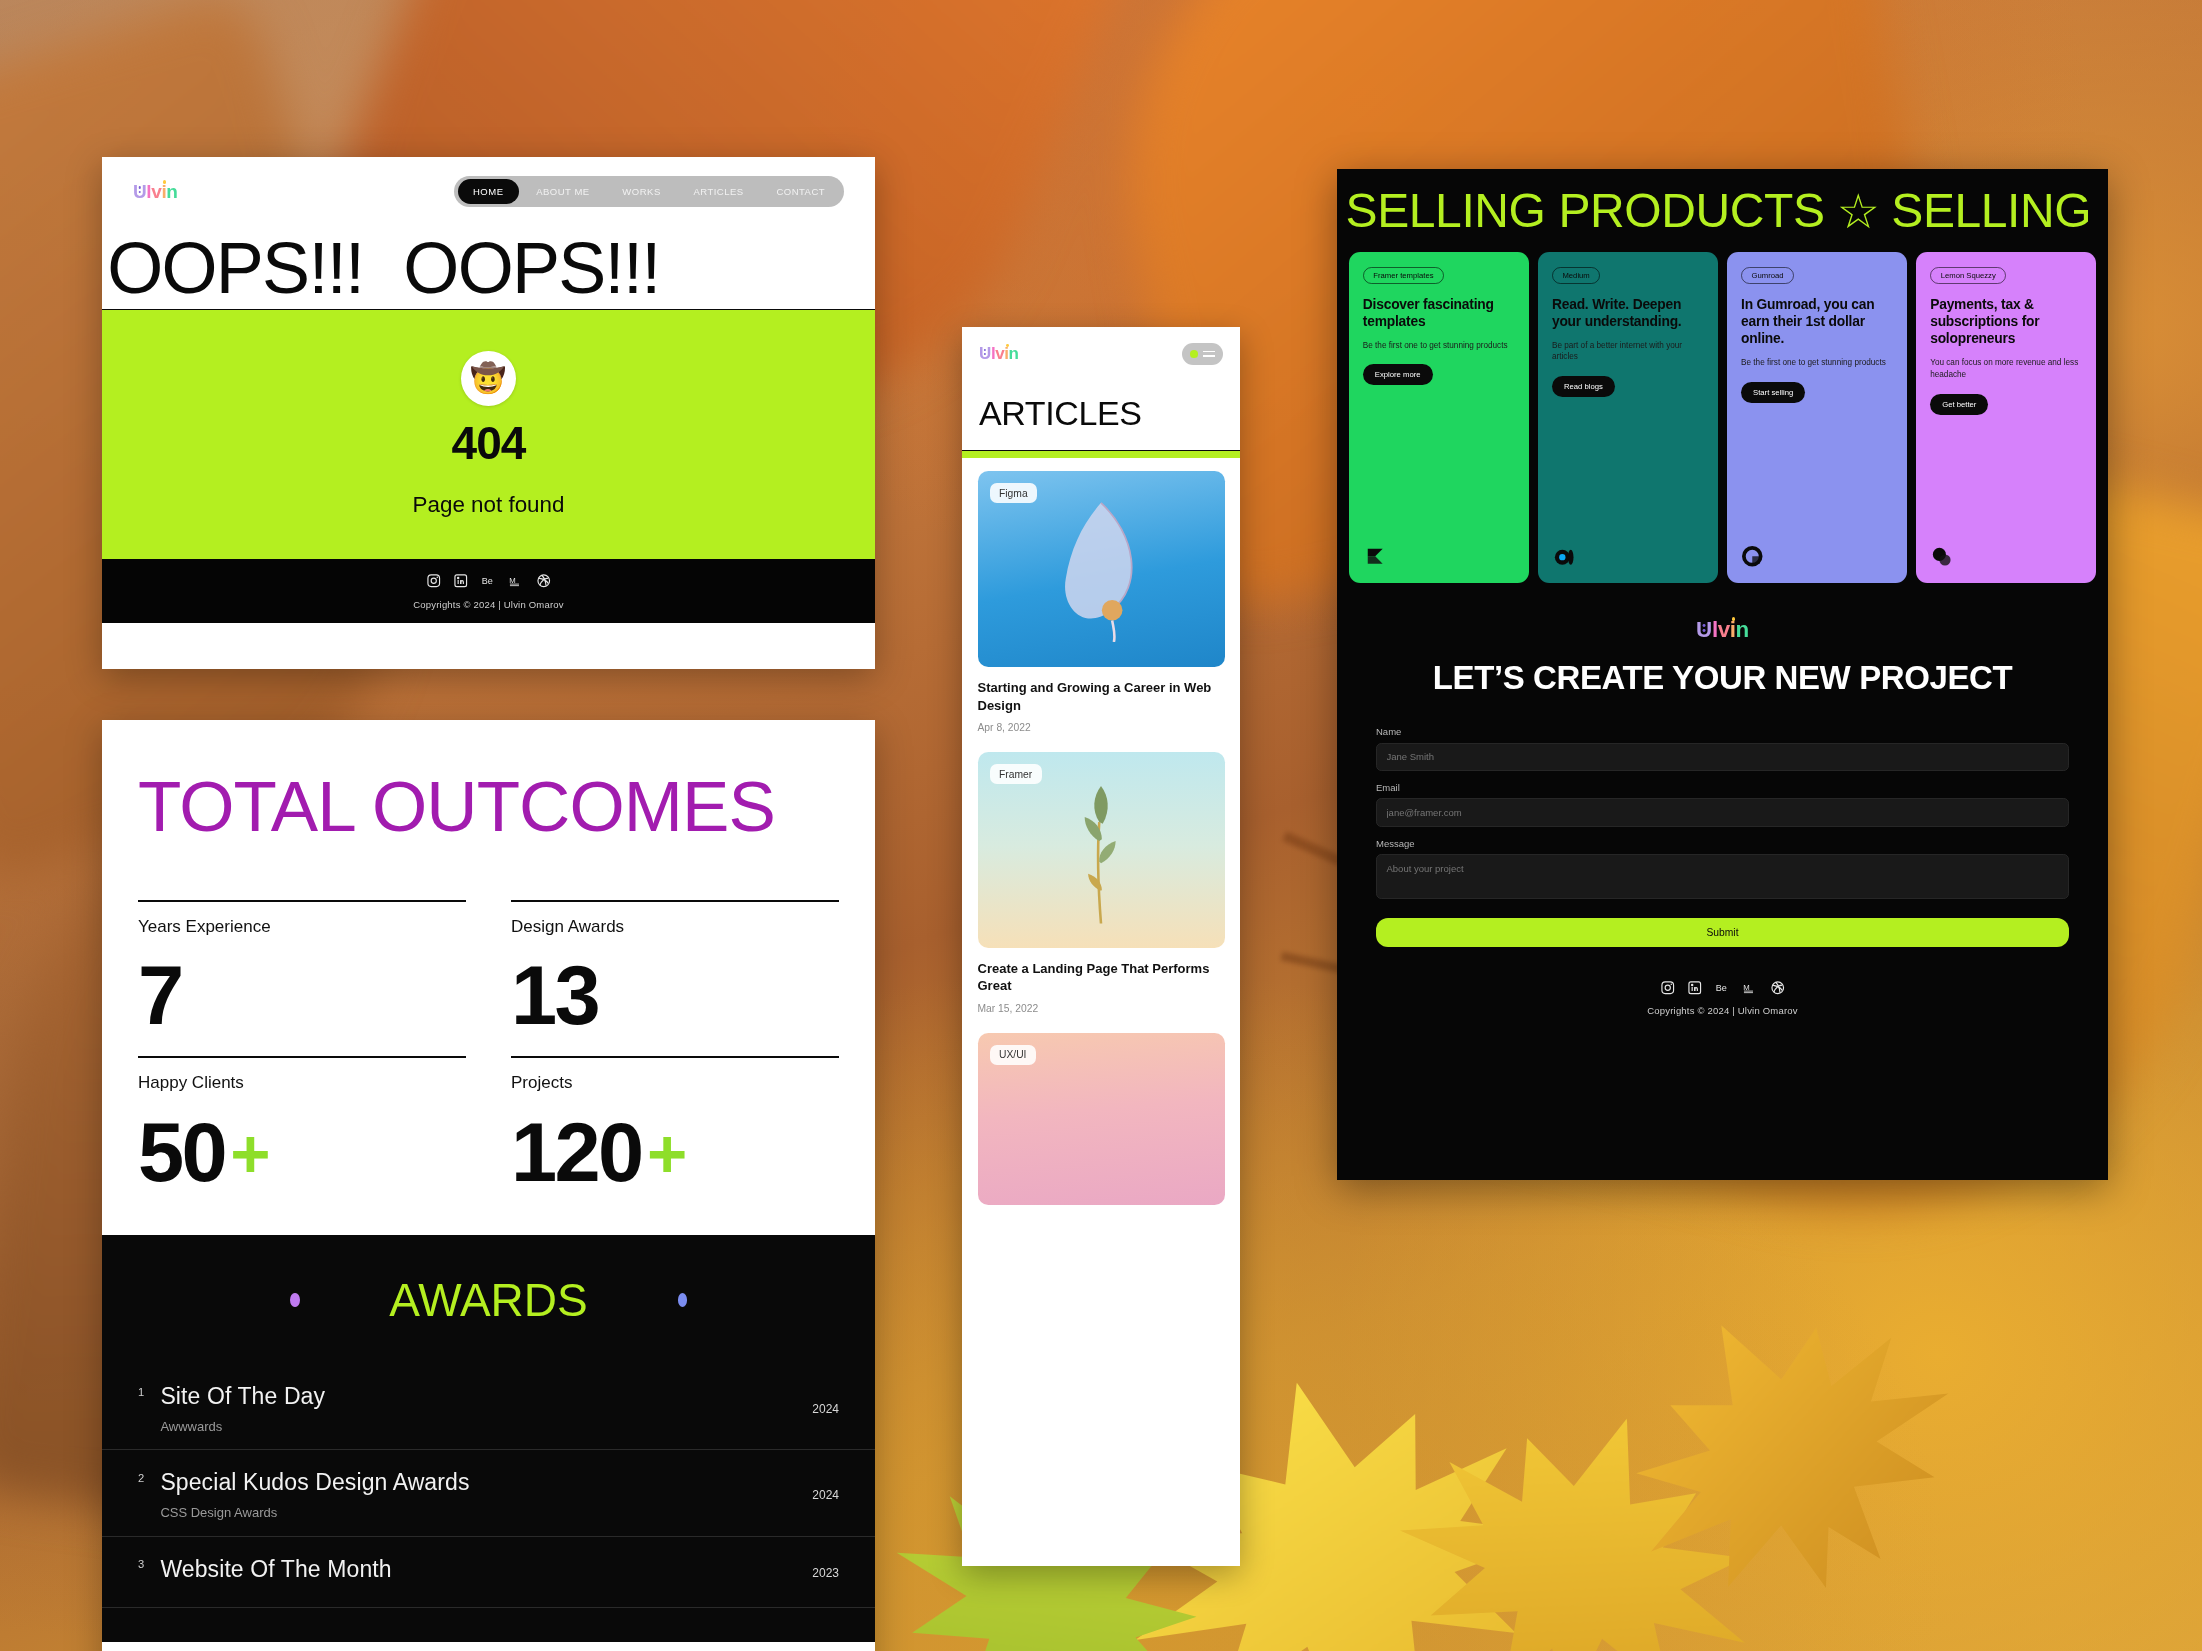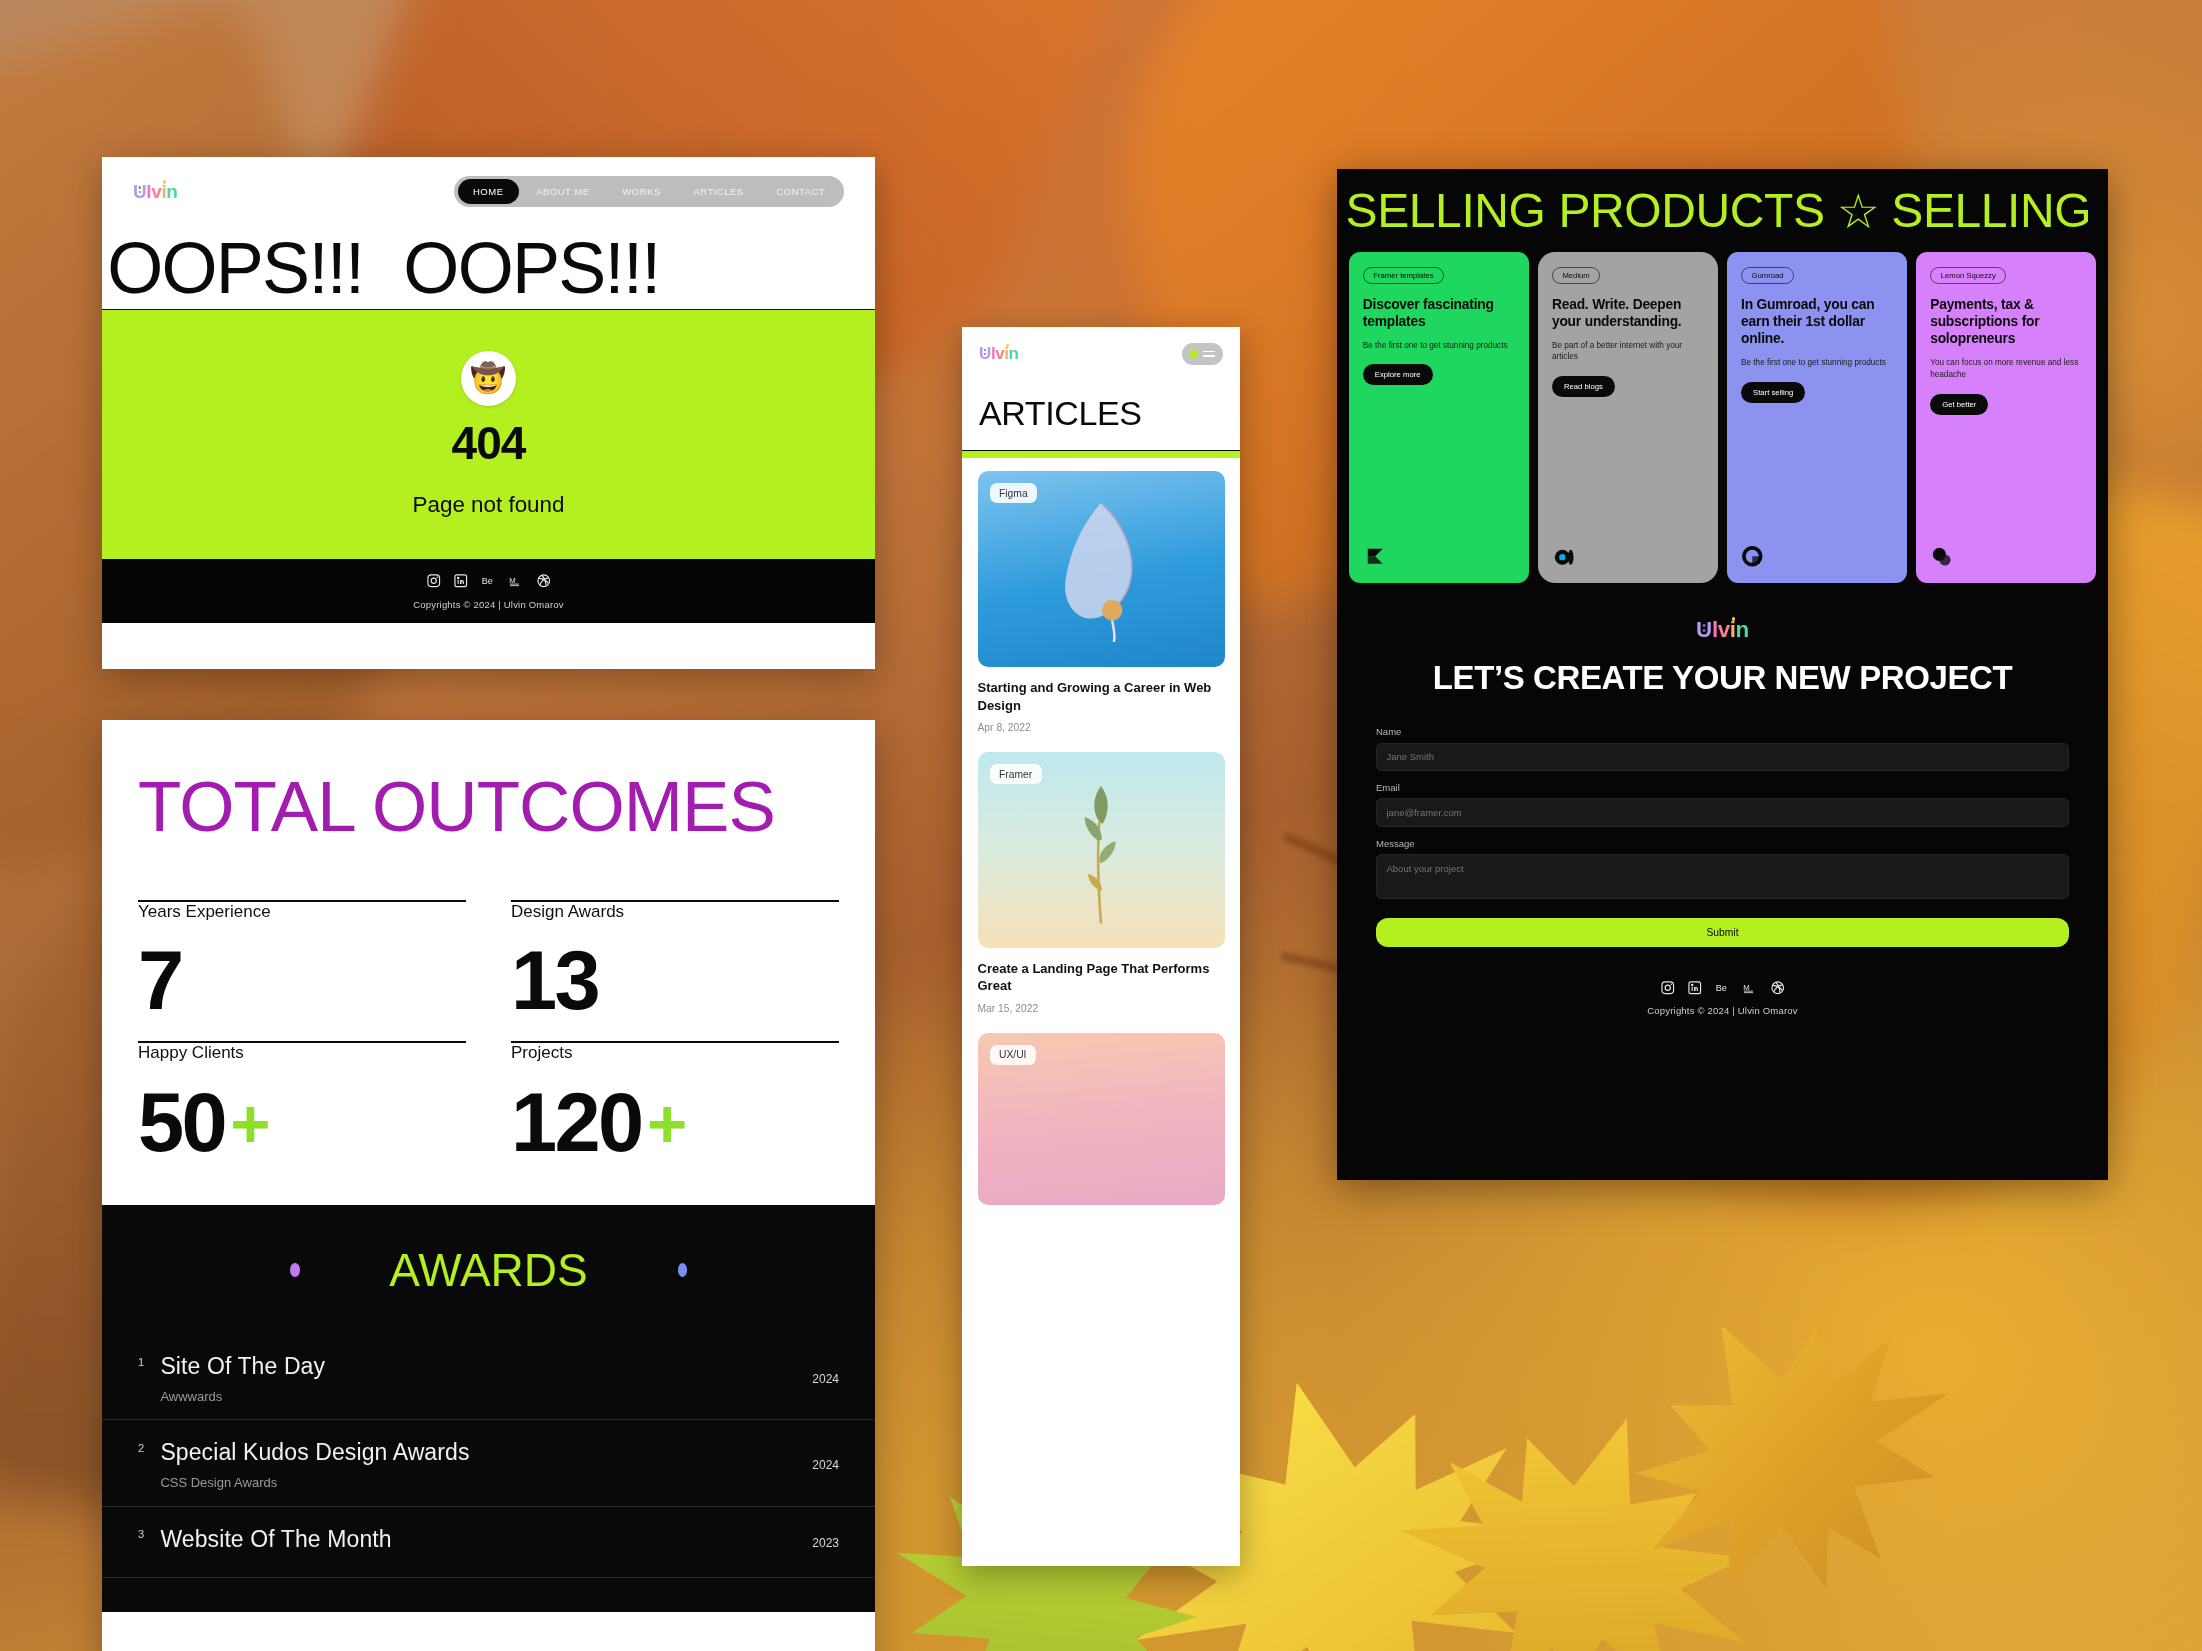--- a/index.html
+++ b/index.html
@@ -77,21 +77,21 @@
   .social-row .sicon { width:15.5px; height:15.5px; color:#e6e6e6; display:block; }
   .copy { font-size:9.5px; color:#cfcfcf; letter-spacing:0.2px; }
 
   
   .outcomes { left:102px; top:720px; width:773px; height:1721px; background:#fff;
               box-shadow:0 8.6px 34px rgba(0,0,0,.28); }
   .oc-title { font-size:71px; letter-spacing:-0.9px; padding:46px 0 0 36px; color:#a21caf;
               font-family:Liberation Sans, sans-serif; font-weight:400;}
   .stat-grid { display:grid; grid-template-columns:1fr 1fr; column-gap:45px; row-gap:0;
                padding:53px 36px 0 36px; }
-  .stat { border-top:2.6px solid #0a0a0a; padding-top:0; padding-bottom:22.4px; }
+  .stat { border-top:2.6px solid #0a0a0a; padding-top:15px; padding-bottom:22.4px; }
   .stat-label { font-size:17px; color:#111; margin-bottom:22.4px; }
   .stat-value { font-size:83px; font-weight:700; line-height:.9; color:#0a0a0a;
                 font-family:"Liberation Sans Narrow","Liberation Sans",sans-serif;
                 letter-spacing:-2.6px; display:flex; align-items:center; }
   .plus { color:#8ede2a; font-size:69px; font-weight:700; margin-left:5.2px; line-height:.8;}
 
   
   .awards { background:#090909; padding:0 0 34px 0; margin-top:22.4px; }
   .aw-head { display:flex; align-items:center; justify-content:center; gap:0;
              position:relative; height:129px; }
@@ -138,21 +138,21 @@
                box-shadow:0 8.6px 38px rgba(0,0,0,.38); }
   .marquee { height:83px; display:flex; align-items:center; overflow:hidden;
              white-space:nowrap; padding-left:8.6px; }
   .marquee span { color:#b4ef20; font-size:48px; letter-spacing:-0.4px;
                   font-family:"Liberation Sans Narrow","Liberation Sans",sans-serif; font-weight:400;}
   .mq-star { color:#b4ef20; font-size:29px; padding:0 12px; }
   .prodrow { display:flex; gap:9.5px; padding:0 12px; }
   .prod { flex:1; border-radius:11.2px; padding:14.6px 13.8px 13.8px 13.8px; height:331px;
           display:flex; flex-direction:column; position:relative; }
   .prod.c1 { background:#1fd65f; }
-  .prod.c2 { background:#a3a3a3;border-radius:17px; }
+  .prod.c2 { background:#0f766e; }
   .prod.c3 { background:#8b92ef; }
   .prod.c4 { background:#d681fb; }
   .chip { align-self:flex-start; border:0.9px solid rgba(0,0,0,.55); border-radius:860px;
           font-size:7.7px; padding:3.4px 9.5px; color:#0a0a0a; font-weight:500; }
   .prod h3 { font-size:13.8px; line-height:1.25; color:#0a0a0a; margin-top:11.2px; font-weight:700;
              letter-spacing:-0.2px;}
   .prod p { font-size:8.2px; line-height:1.45; color:#1b1b1b; margin-top:9.5px; }
   .prod .cta { align-self:flex-start; background:#0a0a0a; color:#fff; font-size:7.7px;
                border-radius:860px; padding:6px 12px; margin-top:13px; font-weight:500; }
   .prod .brand { position:absolute; left:14.6px; bottom:14.6px; width:22.4px; height:22.4px; }

